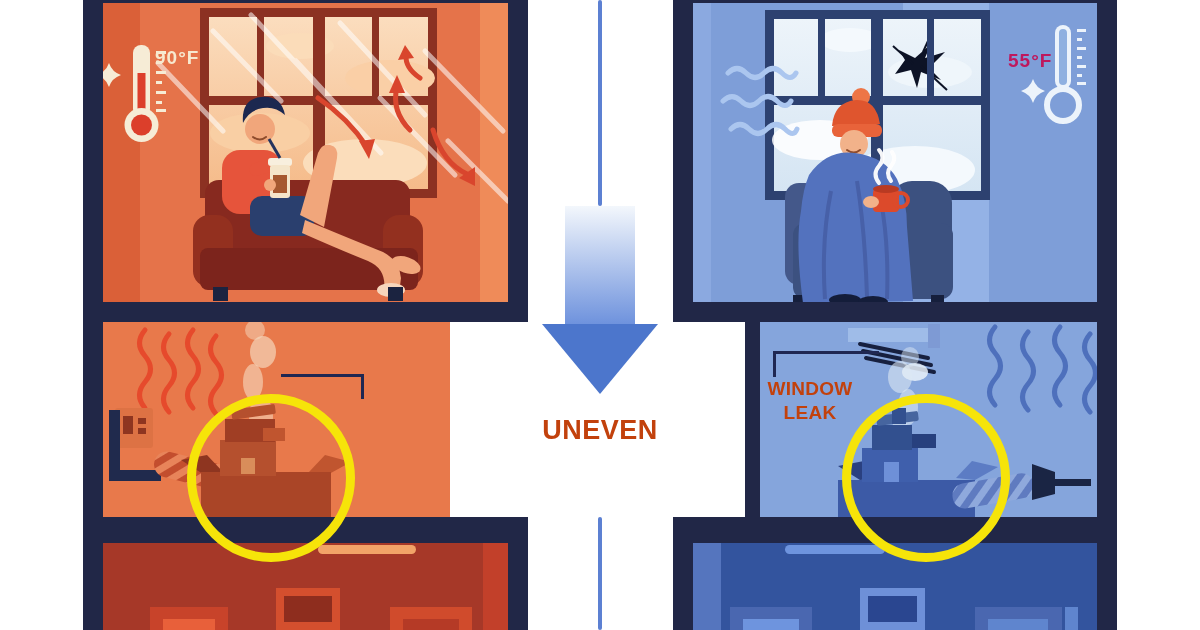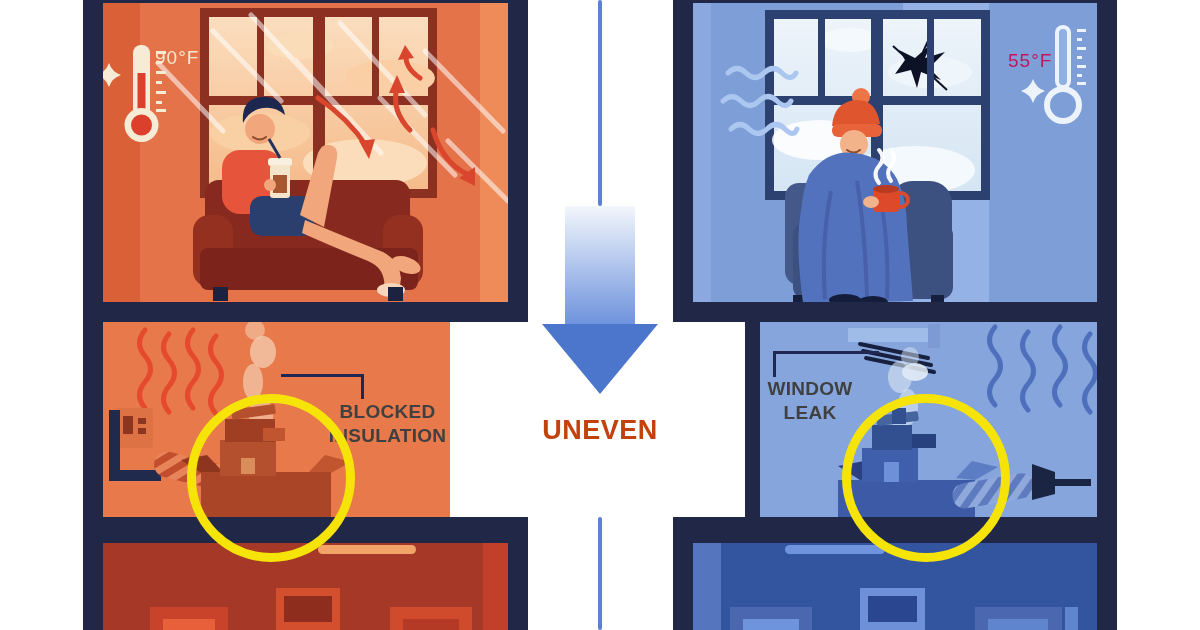--- a/index.html
+++ b/index.html
@@ -7,25 +7,25 @@
          font-family:"Liberation Sans",sans-serif;}
   .block{position:absolute;background:#212747;}
   .interior{position:absolute;overflow:hidden;}
   .hot-room{background:#E5734A;}
   .cold-room{background:#7E9ED8;}
   .hot-attic{background:#E8794B;}
   .cold-attic{background:#85A5DC;}
   .hot-base{background:#A63828;}
   .cold-base{background:#33549E;}
   svg.layer{position:absolute;display:block;}
-  .temp{position:absolute;font-weight:400;font-size:19px;letter-spacing:1px;}
+  .temp{position:absolute;font-weight:700;font-size:19px;letter-spacing:1px;}
   .temp.hot{color:#F7E9CF;}
   .temp.cold{color:#be185d;}
   .tag{position:absolute;font-weight:800;font-size:19px;line-height:1.25;
-       color:#404040;text-align:center;letter-spacing:.3px;}
+       color:#c2410c;text-align:center;letter-spacing:.3px;}
   .callout{position:absolute;border:0 solid #1F2752;}
   .ring{position:absolute;width:150px;height:150px;border:9px solid #F6E409;
         border-radius:50%;z-index:6;}
   .vline{position:absolute;width:4px;background:#5C80D2;border-radius:2px;z-index:4;}
   .center-title{position:absolute;left:440px;top:414px;width:320px;text-align:center;
         color:#c2410c;font-weight:800;font-size:27px;line-height:1.22;letter-spacing:.5px;z-index:5;}
   .bar{position:absolute;border-radius:5px;}
   .door{position:absolute;}
   .frame{position:absolute;}
 </style>
@@ -258,24 +258,20 @@
         <rect x="117" y="118" width="56" height="36" fill="#B5502E"></rect>
         <rect x="138" y="136" width="14" height="16" fill="#D98D5A"></rect>
         <rect x="122" y="97" width="50" height="23" fill="#A03E24"></rect>
         <rect x="128" y="88" width="44" height="10" rx="2" fill="#B5502E" transform="rotate(-8 128 88)"></rect>
         <rect x="160" y="106" width="22" height="13" fill="#C0552F"></rect>
       </g>
     </svg>
   </div>
   <div class="ring" style="left:187px;top:394px;"></div>
   <div class="callout" style="left:281px;top:374px;width:80px;height:22px;border-top-width:3px;border-right-width:3px;"></div>
-  <div class="tag" style="left:305px;top:400px;width:165px;">
-    <span>BLOCKED</span><br>
-    <span>INSULATION</span>
-  </div>
 
   <div class="interior cold-attic" style="left:760px;top:322px;width:337px;height:195px;">
     <svg class="layer" style="left:0;top:0;" width="337" height="195" viewBox="0 0 337 195">
       <defs>
         <pattern id="hoseB" width="14" height="14" patternUnits="userSpaceOnUse" patternTransform="rotate(45)">
           <rect width="14" height="14" fill="#8FA9DC"></rect>
             <rect width="7" height="14" fill="#5F7BC0"></rect>
         </pattern>
       </defs>
       <g>

